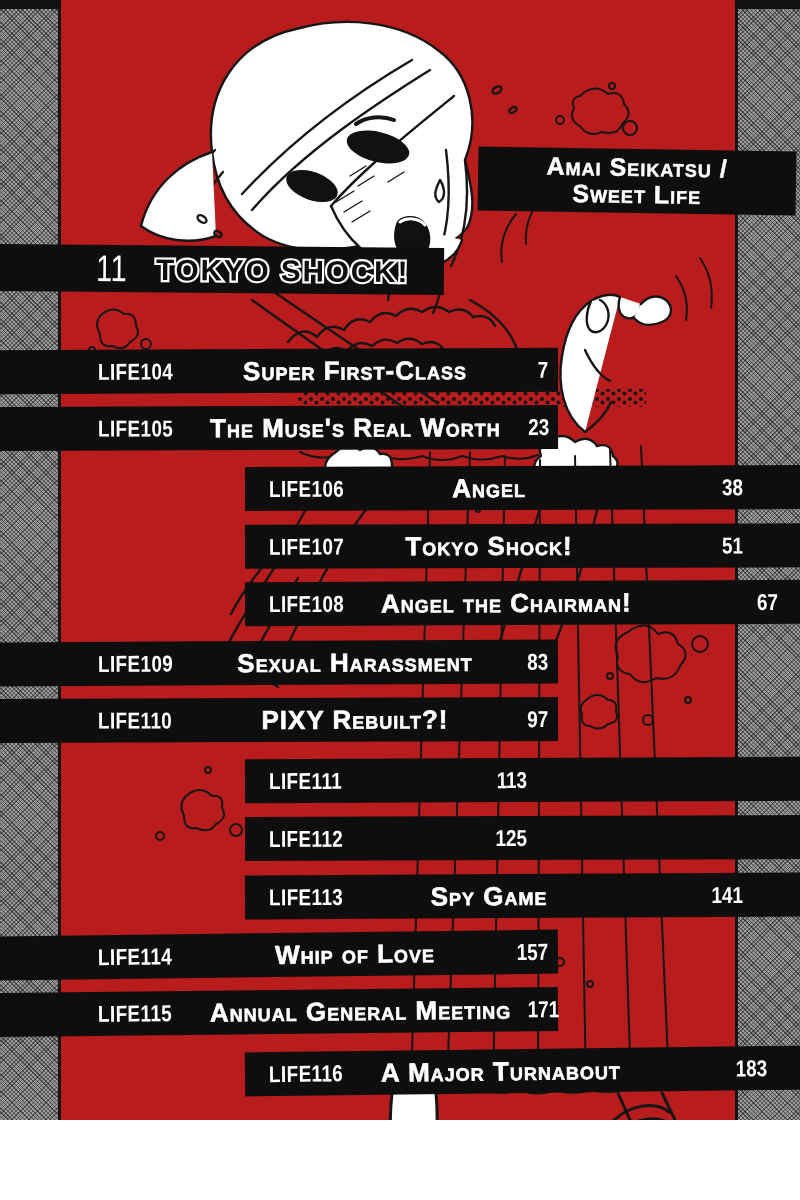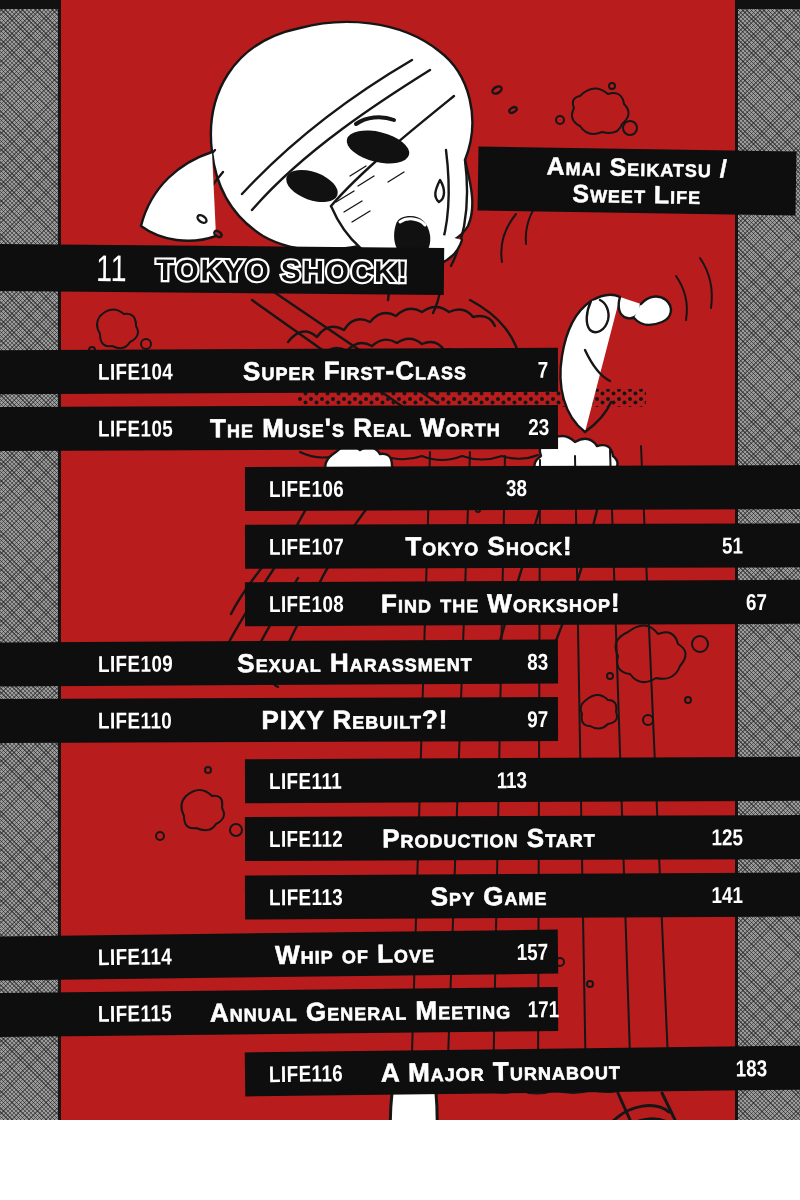--- a/index.html
+++ b/index.html
@@ -219,49 +219,49 @@
     <span class="ctitle">Super First-Class</span>
     <span class="pnum">7</span>
   </div>
   <div class="bar row row-left r105">
     <span class="chap">LIFE105</span>
     <span class="ctitle">The Muse's Real Worth</span>
     <span class="pnum">23</span>
   </div>
   <div class="bar row row-indent r106">
     <span class="chap">LIFE106</span>
+    <span class="ctitle">Angel</span>
     <span class="pnum">38</span>
   </div>
   <div class="bar row row-indent r107">
     <span class="chap">LIFE107</span>
     <span class="ctitle">Tokyo Shock!</span>
     <span class="pnum">51</span>
   </div>
   <div class="bar row row-indent r108">
     <span class="chap">LIFE108</span>
-    <span class="ctitle">Find the Workshop!</span>
+    <span class="ctitle">Angel the Chairman!</span>
     <span class="pnum">67</span>
   </div>
   <div class="bar row row-left r109">
     <span class="chap">LIFE109</span>
     <span class="ctitle">Sexual Harassment</span>
     <span class="pnum">83</span>
   </div>
   <div class="bar row row-left r110">
     <span class="chap">LIFE110</span>
     <span class="ctitle">PIXY Rebuilt?!</span>
     <span class="pnum">97</span>
   </div>
   <div class="bar row row-indent r111">
     <span class="chap">LIFE111</span>
     <span class="pnum">113</span>
   </div>
   <div class="bar row row-indent r112">
     <span class="chap">LIFE112</span>
-    <span class="ctitle">Production Start</span>
     <span class="pnum">125</span>
   </div>
   <div class="bar row row-indent r113">
     <span class="chap">LIFE113</span>
     <span class="ctitle">Spy Game</span>
     <span class="pnum">141</span>
   </div>
   <div class="bar row row-left r114">
     <span class="chap">LIFE114</span>
     <span class="ctitle">Whip of Love</span>

